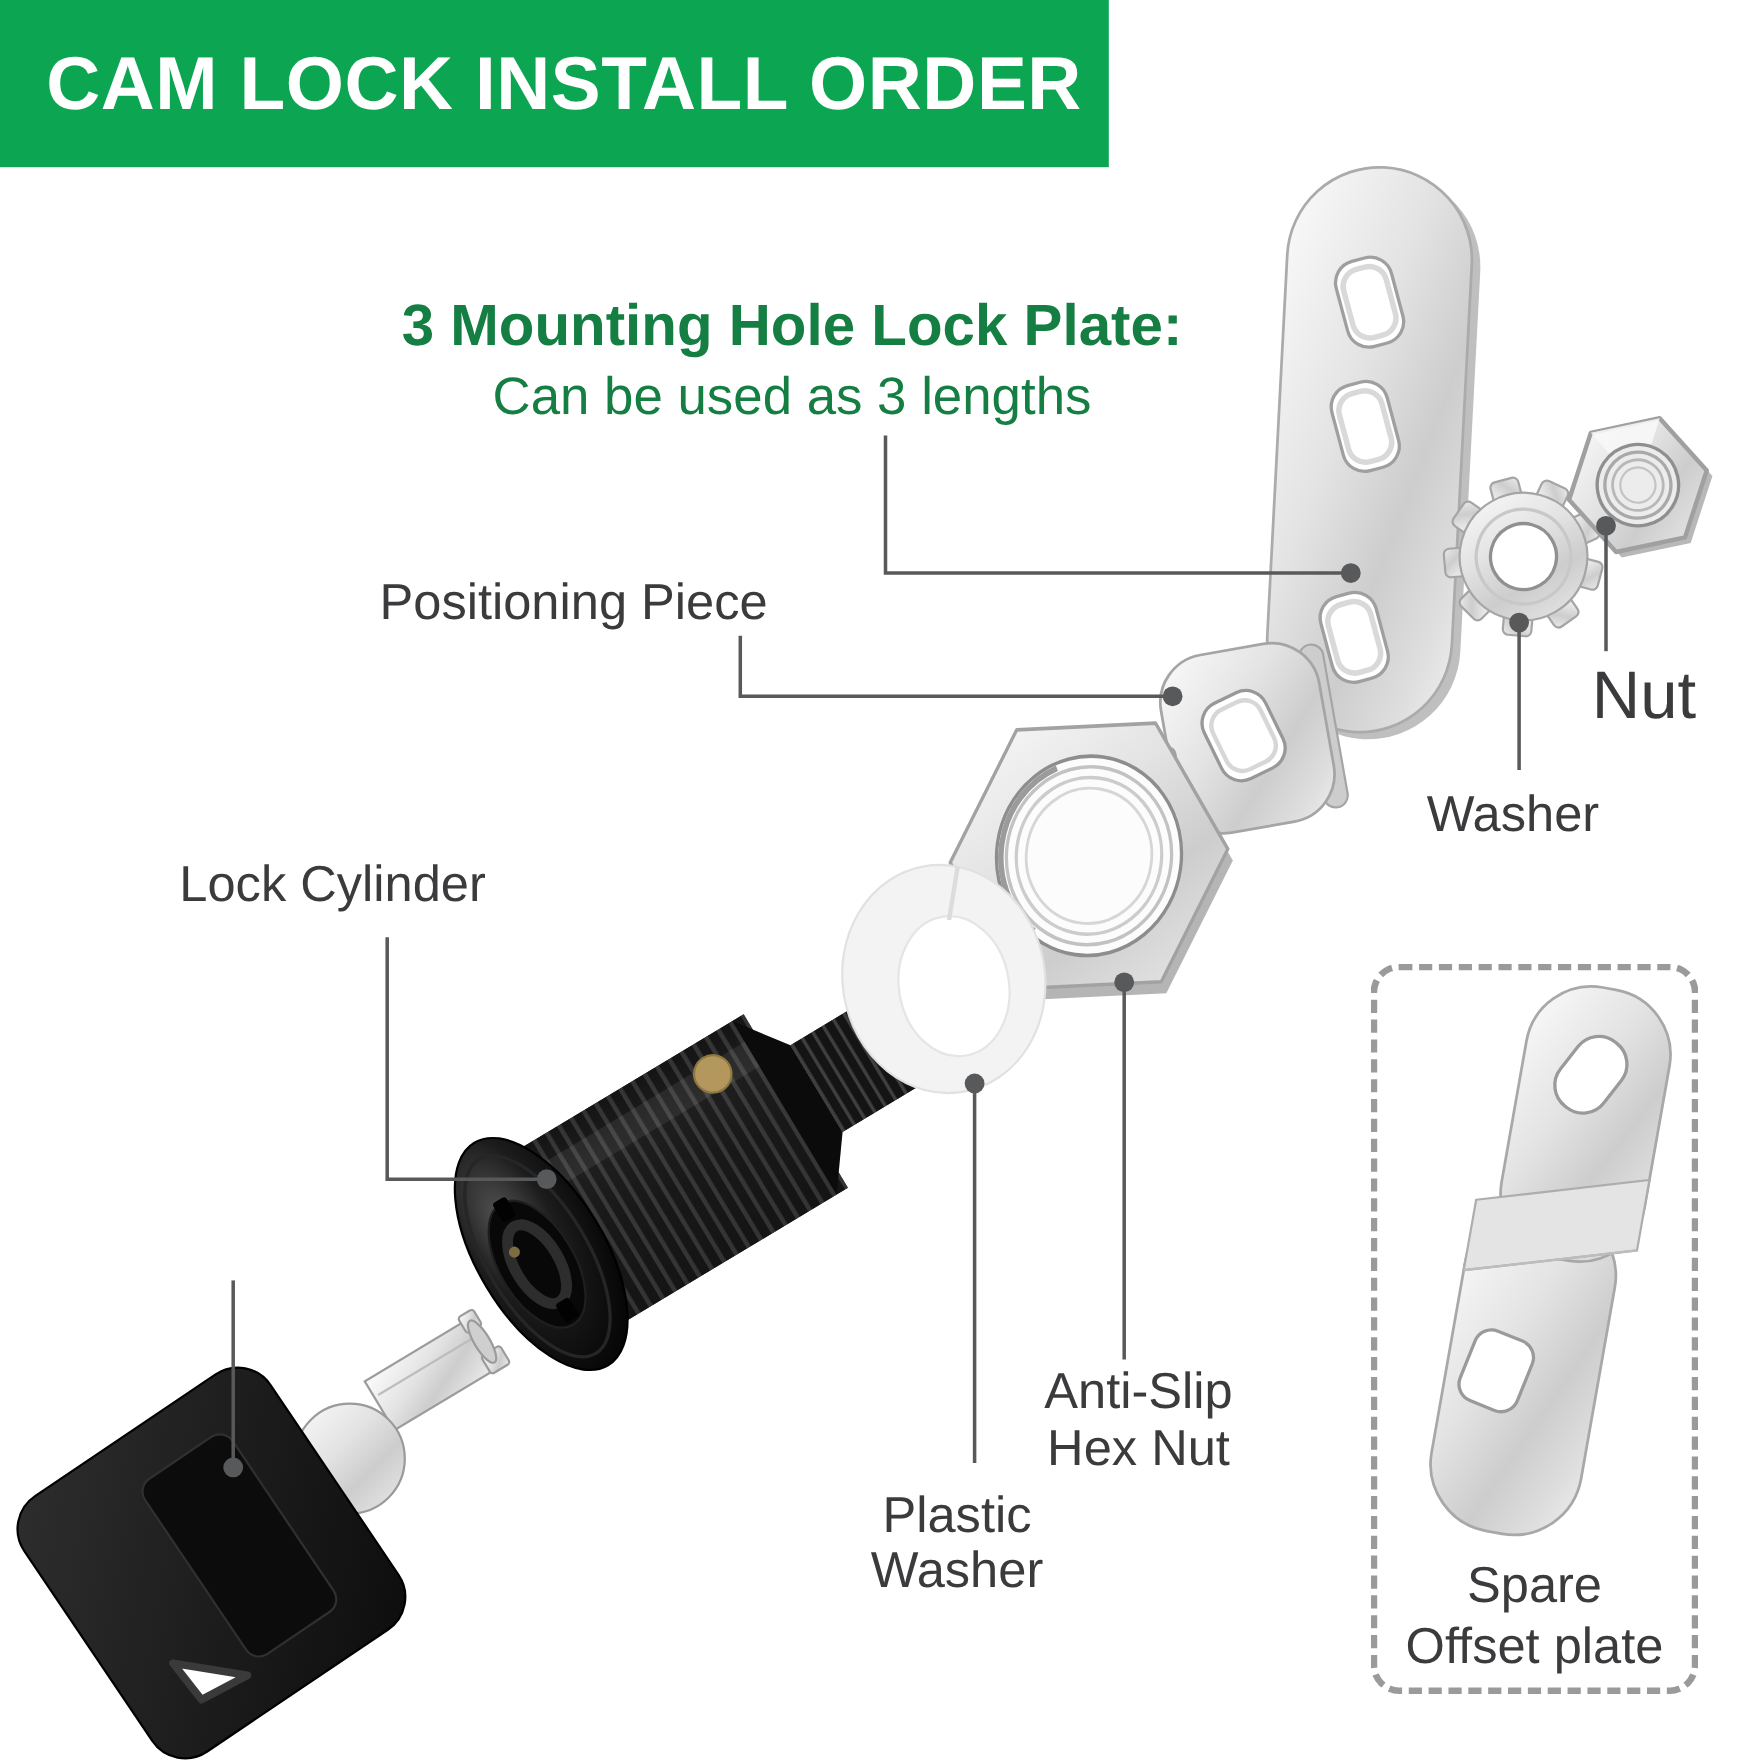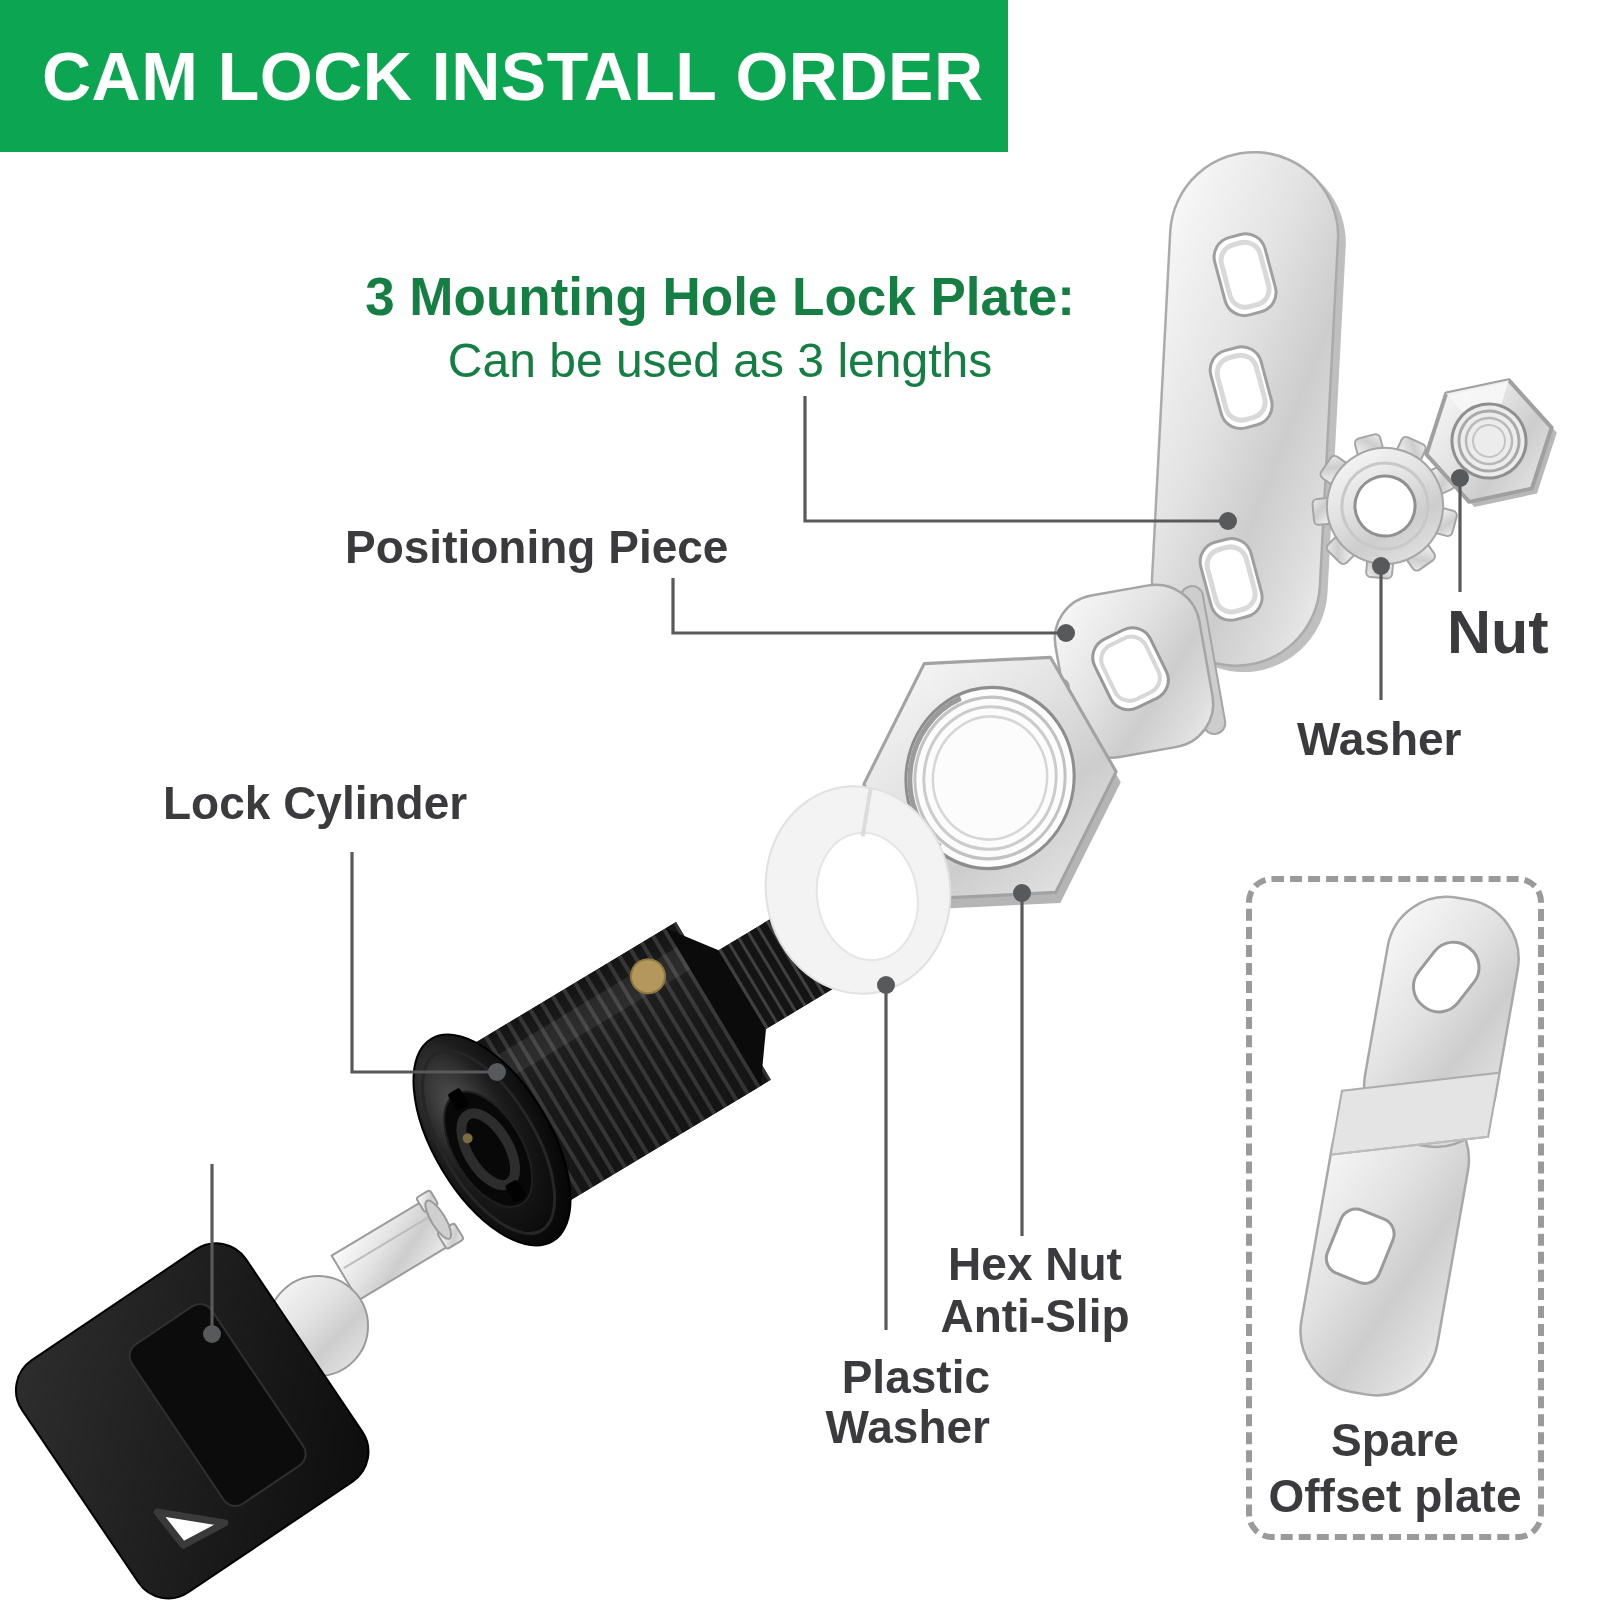--- a/index.html
+++ b/index.html
@@ -8,29 +8,29 @@
   }
   html,body{margin:0;padding:0;}
   body{width:1600px;height:1600px;background:#fff;font-family:"Liberation Sans",sans-serif;overflow:hidden;}
   .canvas{position:relative;width:1276px;height:1600px;background:#fff;}
   .banner{position:absolute;left:0;top:0;width:1008px;height:152px;background:var(--banner-bg);
           display:flex;align-items:center;padding-left:42px;box-sizing:border-box;}
   .banner span{color:var(--banner-text);font-weight:bold;font-size:68px;letter-spacing:.5px;white-space:nowrap;}
   .heading{position:absolute;left:330px;top:248px;width:780px;text-align:center;color:var(--heading-green);margin-top:18px;}
   .heading .h1{font-size:53px;font-weight:bold;white-space:nowrap;}
   .heading .h2{font-size:48px;margin-top:6px;white-space:nowrap;}
-  .lbl{position:absolute;font-weight:bold;font-size:46px;color:var(--label-gray);white-space:nowrap;z-index:30;}
+  .lbl{position:absolute;font-weight:normal;font-size:46px;color:var(--label-gray);white-space:nowrap;z-index:30;}
   .lbl.center{text-align:center;white-space:normal;}
   #lbl-positioning{left:345px;top:520px;}
   #lbl-lockcyl{left:163px;top:776px;}
   #lbl-noteasy{left:36px;top:1098px;font-size:42px;}
   #lbl-nut{left:1447px;top:597px;font-size:61px;}
   #lbl-washer{left:1297px;top:712px;}
   #lbl-antislip{left:905px;top:1238px;width:260px;line-height:52px;}
-  #lbl-plastic{left:750px;top:1352px;width:240px;line-height:50px;text-align:right;}
+  #lbl-plastic{left:750px;top:1352px;width:240px;line-height:50px;}
   #lbl-spare{left:1246px;top:1412px;width:298px;line-height:56px;z-index:30;}
   .spare-box{position:absolute;left:1246px;top:876px;width:298px;height:664px;box-sizing:border-box;
              border:6px dashed var(--dashed-border);border-radius:26px;z-index:1;}
   svg.art{position:absolute;left:0;top:0;z-index:10;}
   .leader{stroke:var(--leader-gray);stroke-width:3.2;fill:none;}
   .leader-dot{fill:var(--leader-gray);}
 </style>
 </head>
 <body>
 
@@ -234,22 +234,22 @@
       <polyline class="leader" points="886,1330 886,985"></polyline>
       <circle class="leader-dot" cx="886" cy="985" r="9"></circle>
     </g>
   </svg>
 
   <div class="lbl" id="lbl-positioning">Positioning Piece</div>
   <div class="lbl" id="lbl-lockcyl">Lock Cylinder</div>
   <div class="lbl" id="lbl-nut">Nut</div>
   <div class="lbl" id="lbl-washer">Washer</div>
   <div class="lbl center" id="lbl-antislip">
+    <div>Anti-Slip</div>
     <div>Hex Nut</div>
-    <div>Anti-Slip</div>
   </div>
   <div class="lbl center" id="lbl-plastic">
     <div>Plastic</div>
     <div>Washer</div>
   </div>
   <div class="lbl center" id="lbl-spare">
     <div>Spare</div>
     <div>Offset plate</div>
   </div>
 

